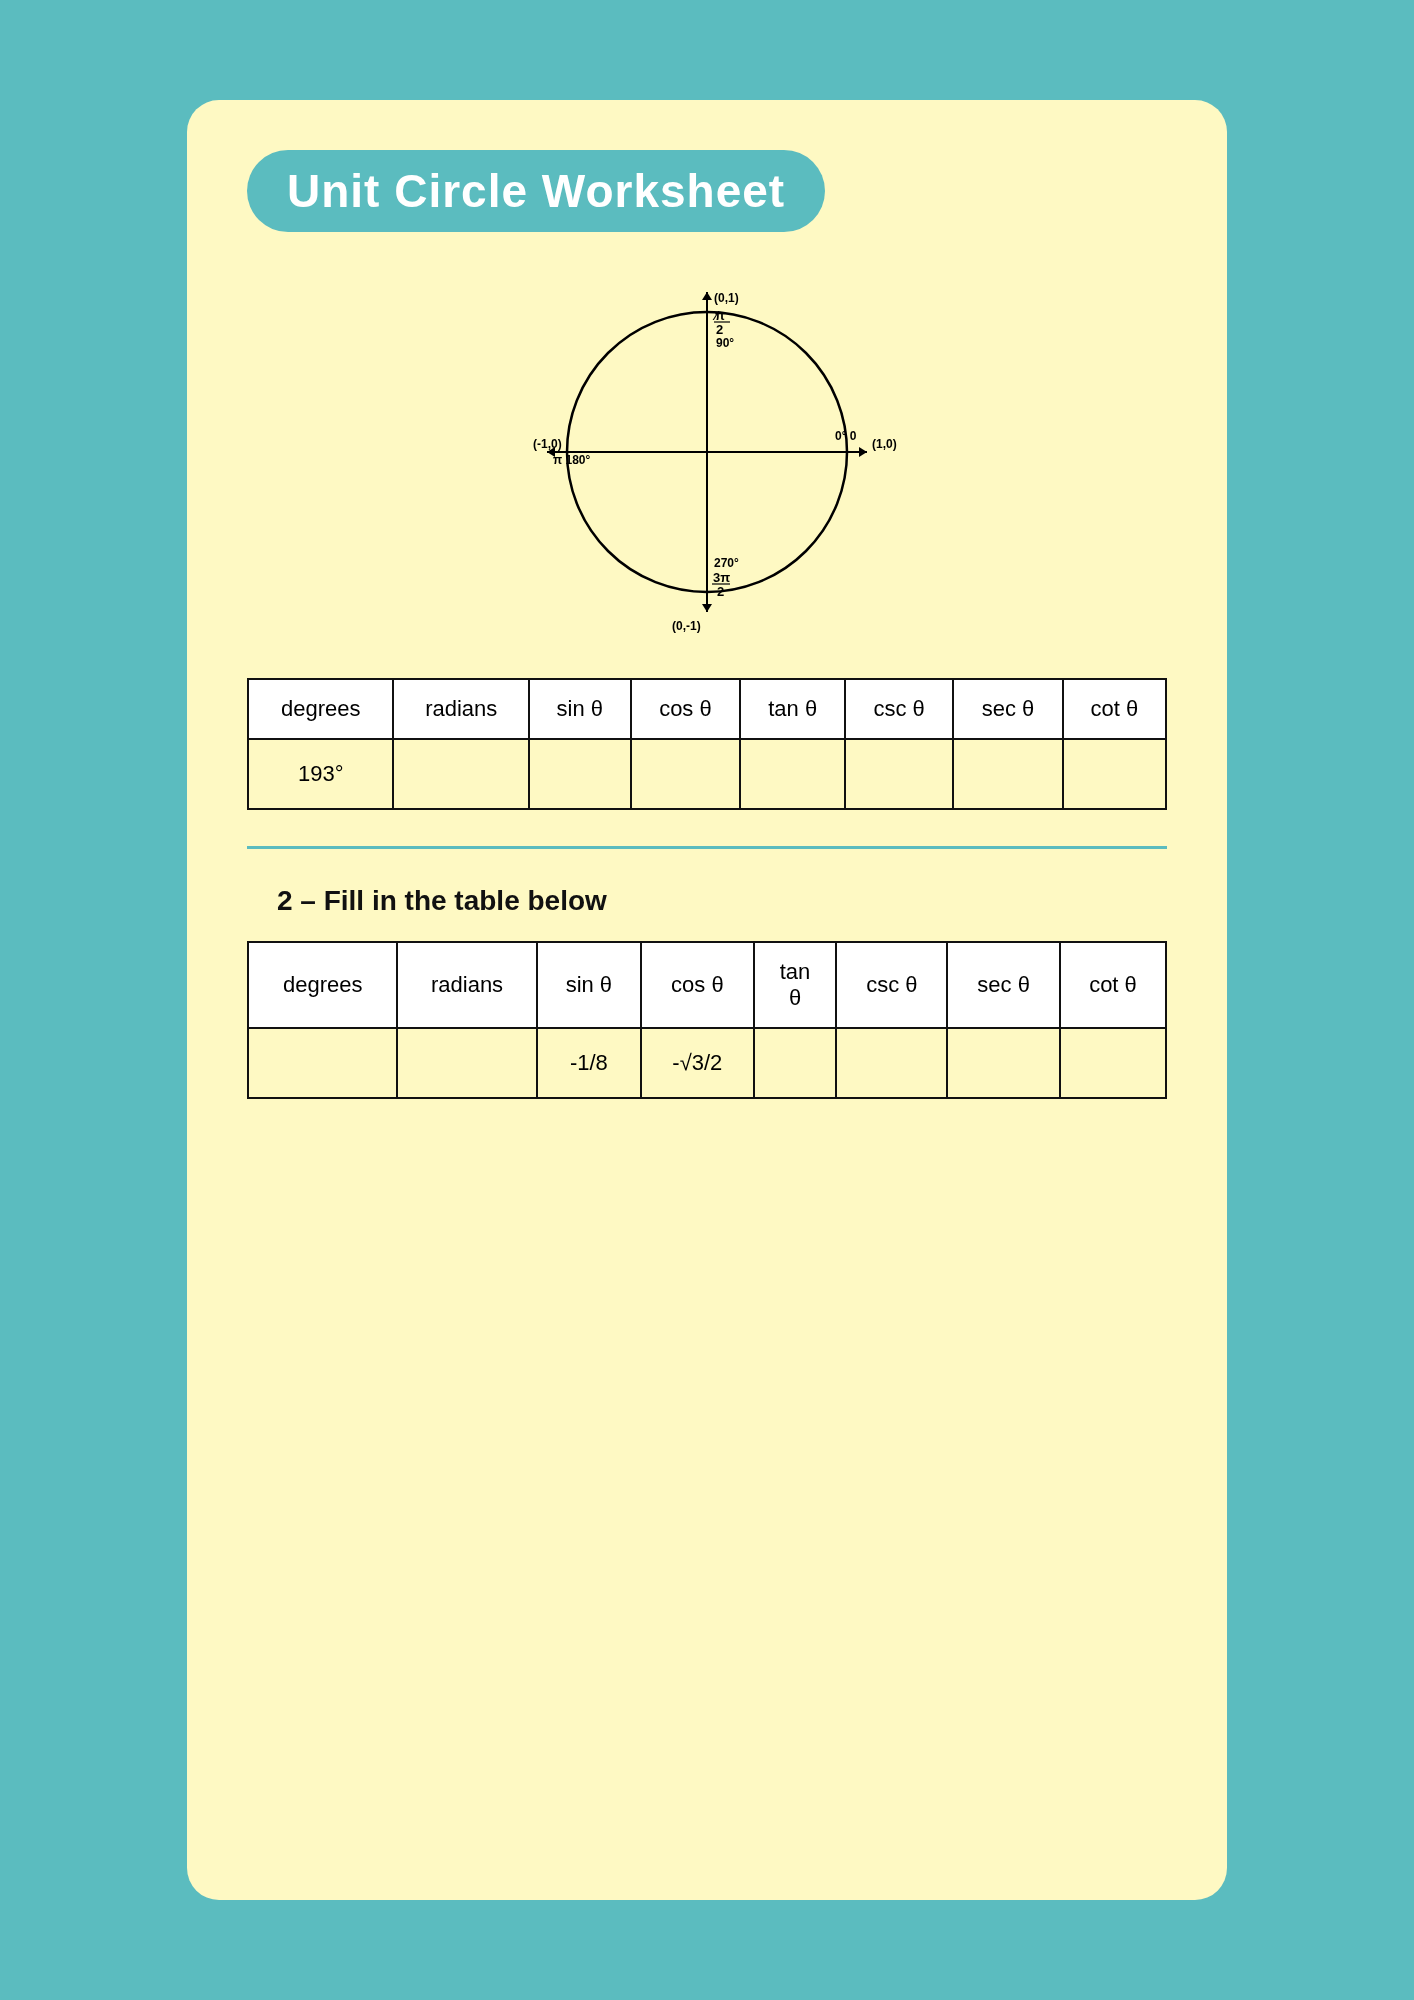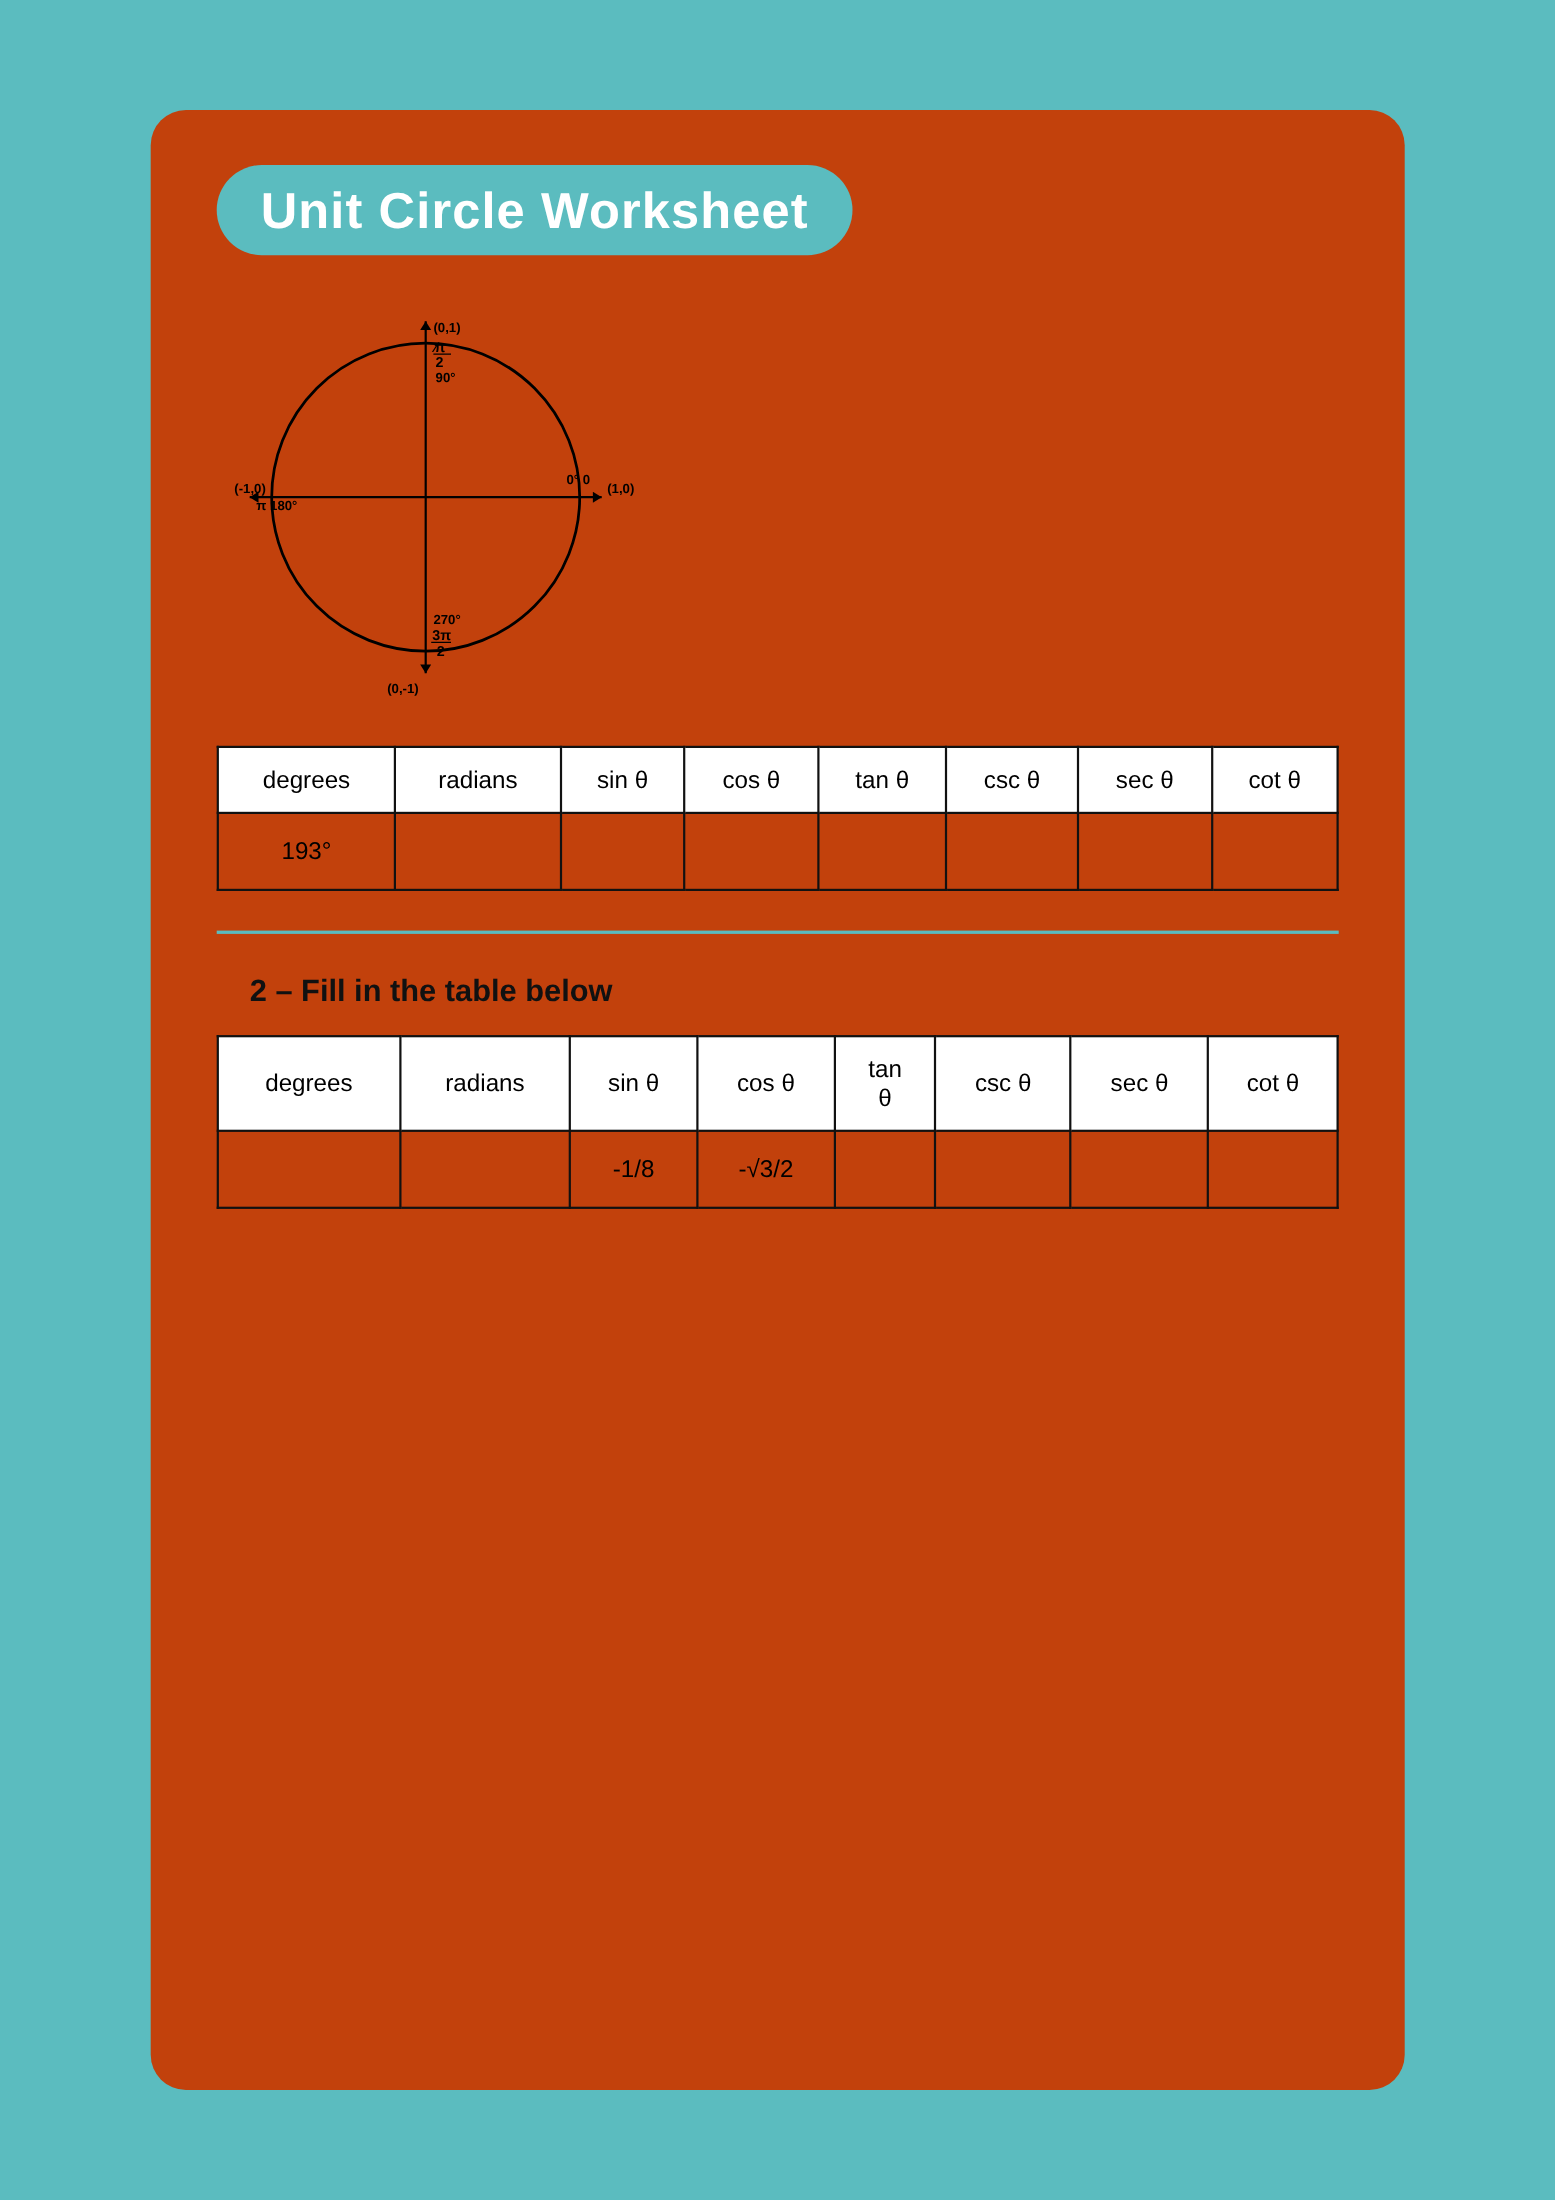--- a/index.html
+++ b/index.html
@@ -8,23 +8,23 @@
       background-color: #5bbcbf;
       display: flex;
       justify-content: center;
       align-items: center;
       min-height: 100vh;
       padding: 40px;
       font-family: Arial, sans-serif;
     }
 
     .page-card {
-      background: #c2410c;
+      background: #fef9c3;
       border-radius: 32px;
-      width: 1140px;
+      width: 1040px;
       min-height: 1800px;
       padding: 50px 60px 80px 60px;
       position: relative;
     }
 
     .title-container {
       display: inline-block;
       background: #5bbcbf;
       border-radius: 50px;
       padding: 14px 40px;
@@ -42,20 +42,21 @@
       font-size: 28px;
       font-weight: 900;
       color: #111;
       margin-bottom: 24px;
       margin-left: 10px;
     }
 
     
     .circle-container {
       display: flex;
+      justify-content: center;
       margin-bottom: 36px;
     }
 
     
     .math-table {
       width: 100%;
       border-collapse: collapse;
       margin-bottom: 20px;
       font-size: 22px;
     }

